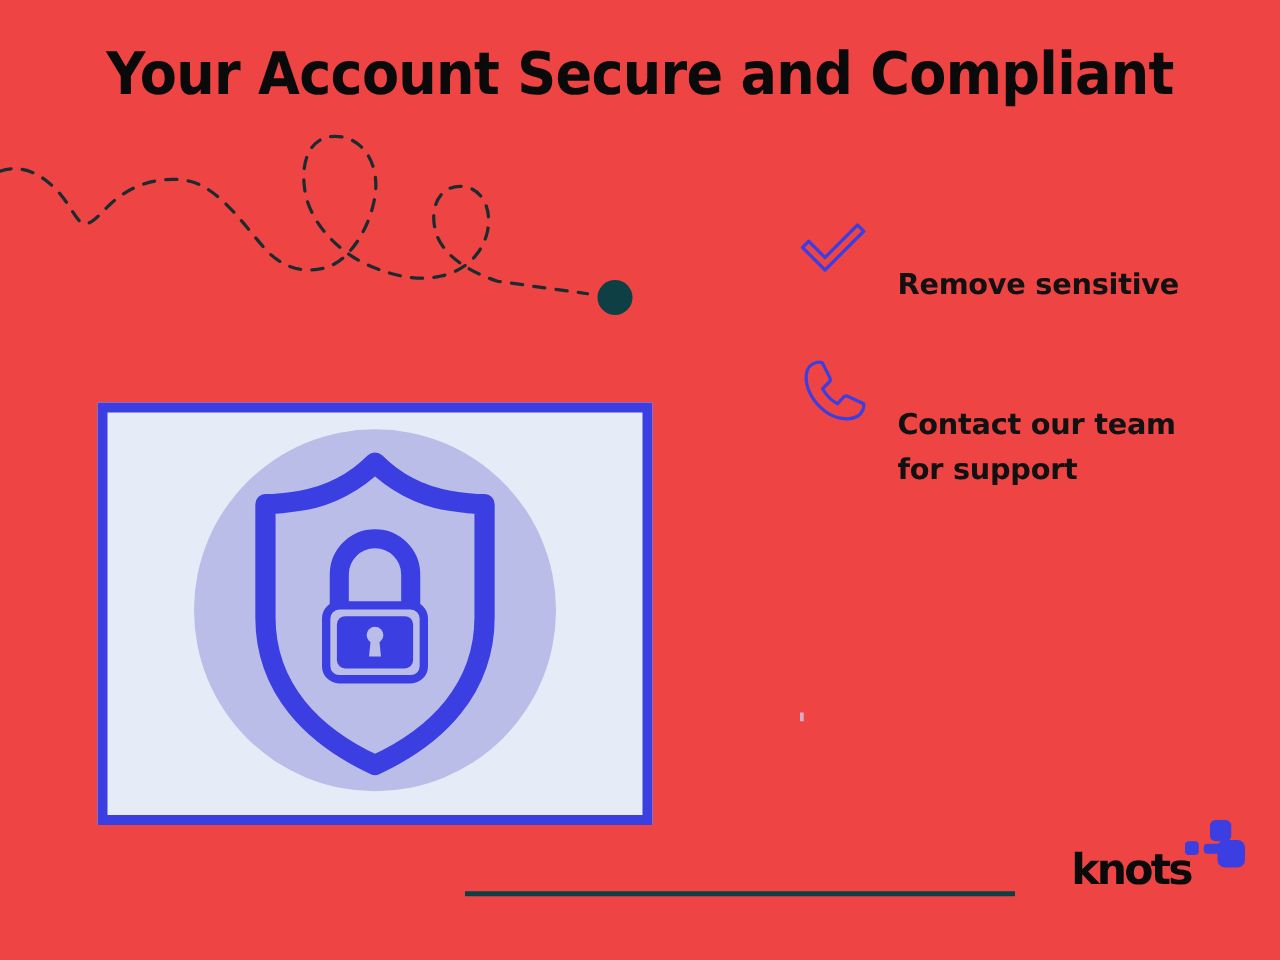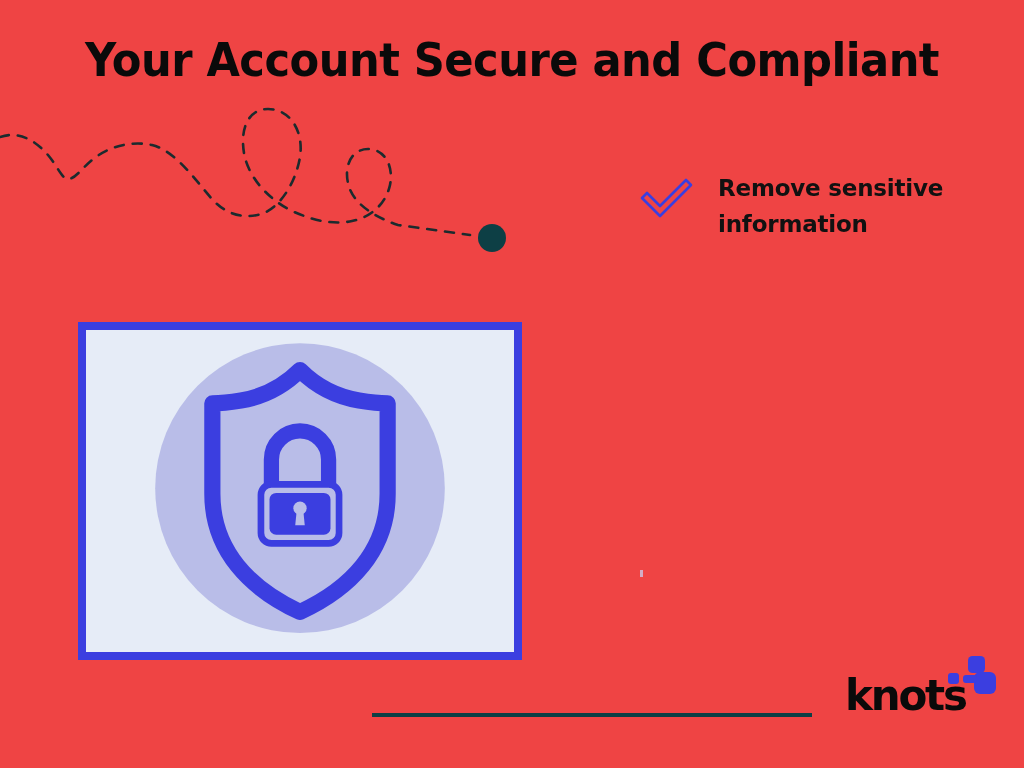--- a/index.html
+++ b/index.html
@@ -92,21 +92,21 @@
   .feature-text {
     font-family: "DejaVu Sans", sans-serif;
     font-weight: bold;
     font-size: 23px;
     line-height: 36px;
     color: #111111;
     padding-top: 8px;
     max-width: 262px;
     letter-spacing: -0.2px;
   }
-  .feature-row.two-line .feature-text { padding-top: 2px; }
+  .feature-row.two-line .feature-text { padding-top: 2px; margin-top: 40px; }
 
   
   .bottom-rule {
     position: absolute;
     left: 372px;
     top: 713px;
     width: 440px;
     height: 4px;
     background: #0d3f45;
   }
@@ -114,25 +114,25 @@
   
   .brand {
     position: absolute;
     left: 845px;
     top: 655px;
     width: 150px;
     height: 70px;
   }
   .brand-wordmark {
     position: absolute;
-    left: 0;
+    left: 12px;
     top: 14px;
     font-family: "DejaVu Sans", sans-serif;
     font-weight: bold;
-    font-size: 42px;
+    font-size: 34px;
     line-height: 54px;
     letter-spacing: -2.2px;
     color: #0a0a0a;
   }
   .brand-mark {
     position: absolute;
     left: 103px;
     top: 0px;
     width: 48px;
     height: 44px;
@@ -207,25 +207,45 @@
   <div class="faint-dot"></div>
 
   <div class="features">
 
     <div class="feature-row two-line">
       <svg class="feature-icon" viewBox="0 0 62 62">
         <path d="M 6 30 L 11 25 L 24 38 L 50 12 L 55 17 L 24 48 Z" fill="none" stroke="#3b3ee0" stroke-width="2.6" stroke-linejoin="round" stroke-linecap="round"></path>
       </svg>
       <div class="feature-text">
         <span>Remove sensitive</span><br>
-        <span>information</span>
       </div>
     </div>
 
 
+    <div class="feature-row two-line">
+      <svg class="feature-icon" viewBox="0 0 62 62">
+        <path d="M 17 10
+                 C 13 11, 9.5 14.5, 9 20
+                 C 8 31, 15 42, 24 49
+                 C 32 55, 43 57, 50 53
+                 C 54 50.5, 55.5 46, 55 43
+                 L 42 37
+                 C 41 36.5, 39.5 37, 38.5 38
+                 L 34 43
+                 C 30 41, 25 36, 22 31
+                 L 27 26
+                 C 28 25, 28.5 23.5, 28 22.5
+                 L 22 10.5
+                 C 21 9.8, 19 9.6, 17 10 Z" fill="none" stroke="#3b3ee0" stroke-width="2.6" stroke-linejoin="round" stroke-linecap="round"></path>
+      </svg>
+      <div class="feature-text">
+        <span>Contact our team</span><br>
+        <span>for support</span>
+      </div>
+    </div>
 
   </div>
 
   <div class="bottom-rule"></div>
 
   <div class="brand">
     <div class="brand-wordmark">knots</div>
     <svg class="brand-mark" viewBox="0 0 48 44">
       <rect x="20" y="1" width="17" height="17" rx="4.5" ry="4.5" fill="#3b3ee0"></rect>
       <rect x="0" y="18" width="11" height="11" rx="3" ry="3" fill="#3b3ee0"></rect>

